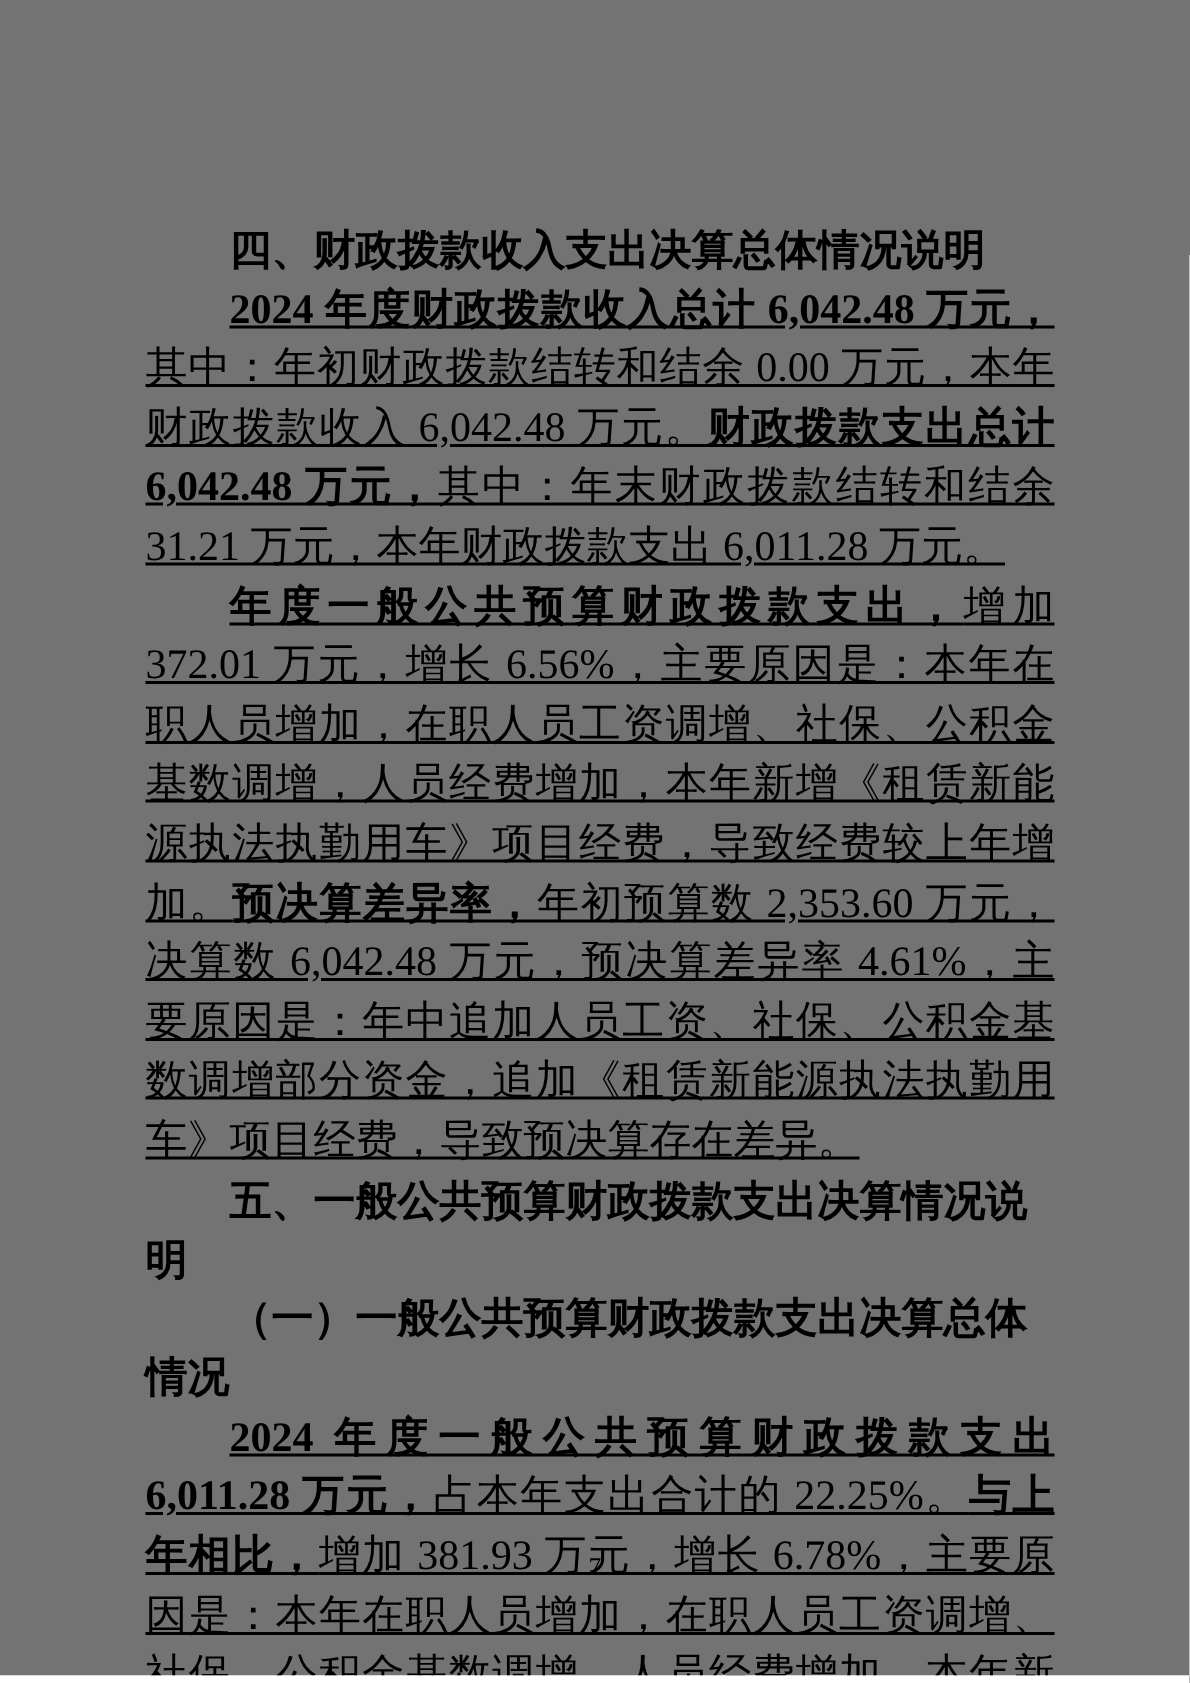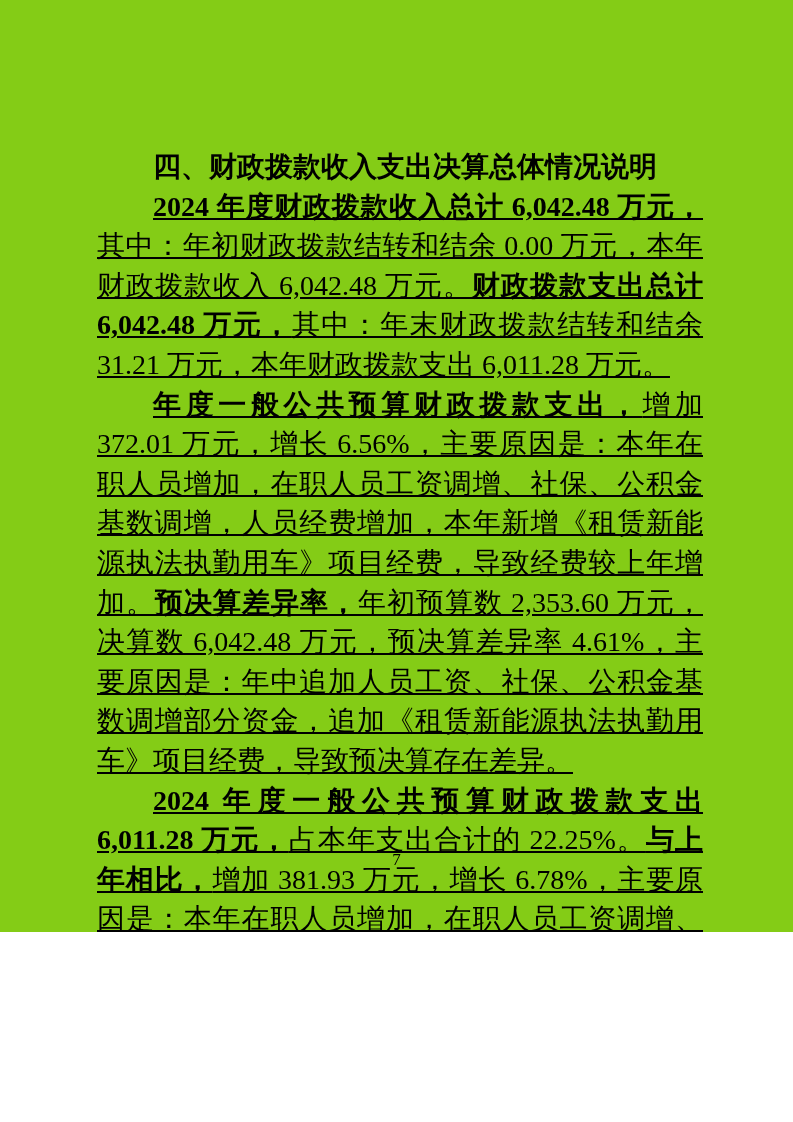--- a/index.html
+++ b/index.html
@@ -3,22 +3,22 @@
 <meta charset="utf-8">
 <style>
   html, body {
     margin: 0;
     padding: 0;
     background: #ffffff;
   }
   .page {
     position: relative;
     width: 793px;
-    height: 932px;
-    background: #84cc16;
+    height: 1117px;
+    background: #737373;
     color: #000000;
     overflow: hidden;
   }
   .text-block {
     position: absolute;
     left: 97px;
     top: 147px;
     width: 606px;
     font-size: 28px;
     line-height: 39.6px;
@@ -63,16 +63,18 @@
   }
 </style>
 </head>
 <body>
 
 <div class="page">
   <div class="text-block" id="doc-body">
       <p class="h-sans"><span class="bold">四、财政拨款收入支出决算总体情况说明</span></p>
       <p class="para"><span class="bold">2024 年度财政拨款收入总计 6,042.48 万元，</span><span class="normal">其中：年初财政拨款结转和结余 0.00 万元，本年财政拨款收入 6,042.48 万元。</span><span class="bold">财政拨款支出总计 6,042.48 万元，</span><span class="normal">其中：年末财政拨款结转和结余 31.21 万元，本年财政拨款支出 6,011.28 万元。</span></p>
       <p class="para"><span class="bold">年度一般公共预算财政拨款支出，</span><span class="normal">增加 372.01 万元，增长 6.56%，主要原因是：本年在职人员增加，在职人员工资调增、社保、公积金基数调增，人员经费增加，本年新增《租赁新能源执法执勤用车》项目经费，导致经费较上年增加。</span><span class="bold">预决算差异率，</span><span class="normal">年初预算数 2,353.60 万元，决算数 6,042.48 万元，预决算差异率 4.61%，主要原因是：年中追加人员工资、社保、公积金基数调增部分资金，追加《租赁新能源执法执勤用车》项目经费，导致预决算存在差异。</span></p>
+      <p class="h-sans"><span class="bold">五、一般公共预算财政拨款支出决算情况说明</span></p>
+      <p class="h-kai"><span class="bold">（一）一般公共预算财政拨款支出决算总体情况</span></p>
       <p class="para"><span class="bold">2024 年度一般公共预算财政拨款支出 6,011.28 万元，</span><span class="normal">占本年支出合计的 22.25%。</span><span class="bold">与上年相比，</span><span class="normal">增加 381.93 万元，增长 6.78%，主要原因是：本年在职人员增加，在职人员工资调增、社保、公积金基数调增，人员经费增加，本年新增《租赁新能源执法执勤用车》项目经费，导致经费较上年增加。</span></p>
     </div>
   <div class="page-number">7</div>
 </div>
 
 </body></html>

